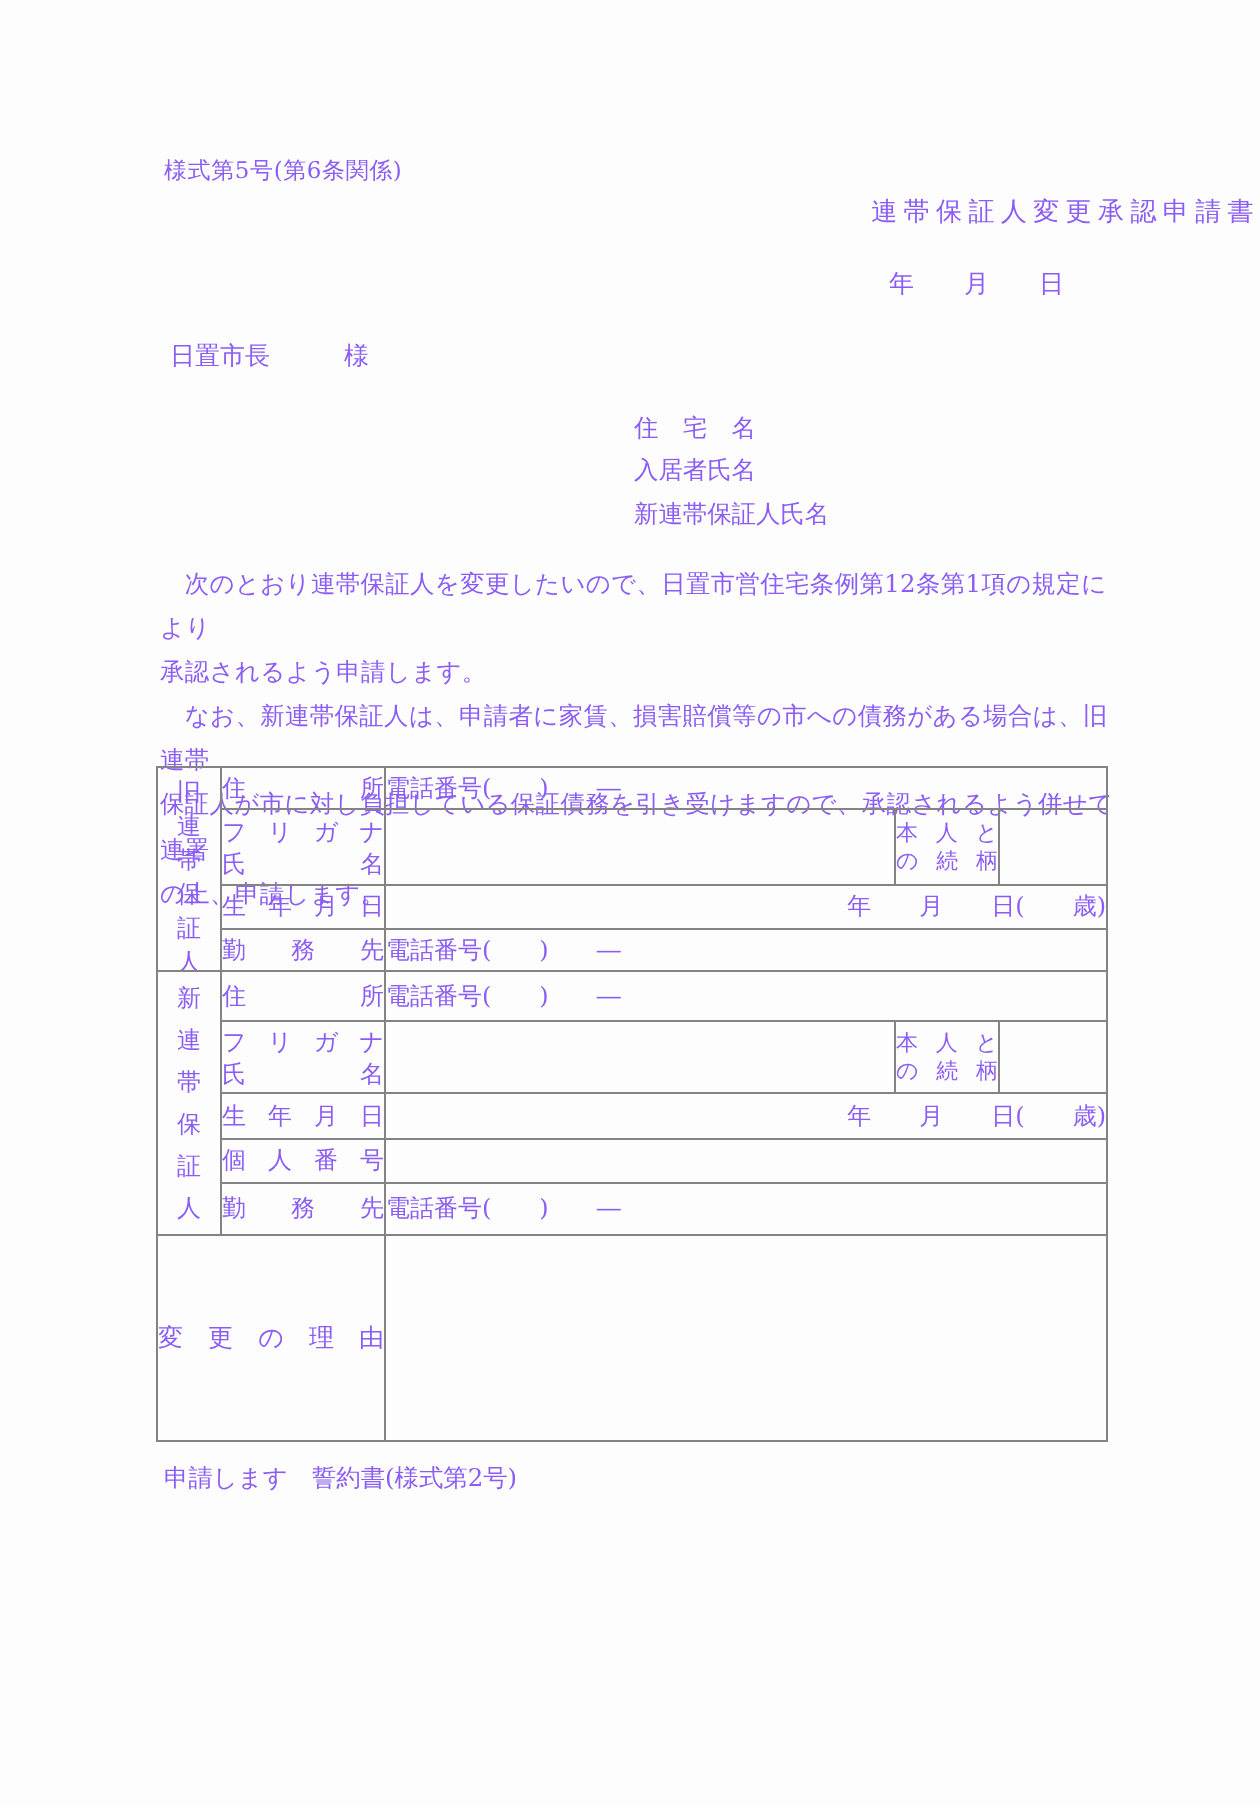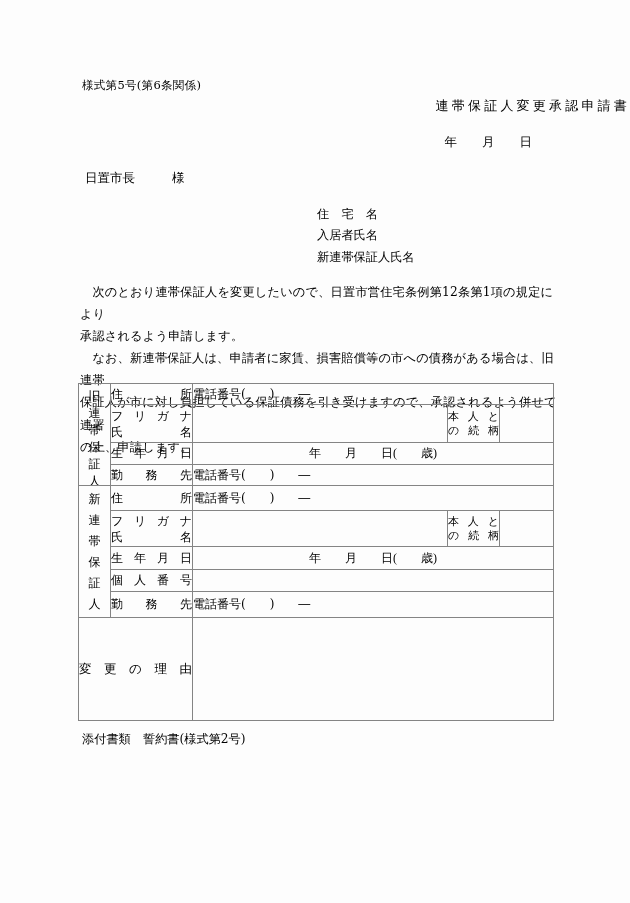--- a/index.html
+++ b/index.html
@@ -1,18 +1,18 @@
 <!DOCTYPE html>
 <html><head>
 <meta charset="utf-8">
 <style>
   html,body { margin:0; padding:0; background:#fdfdfd; }
   .page {
     position:relative; width:630px; height:903px; background:#fdfdfd;
-    font-family:"DejaVu Serif","Liberation Serif",serif; color:#000000;
+    font-family:"DejaVu Serif","Liberation Serif",serif; color:#8b5cf6;
     overflow:hidden;
   }
   .form-number { position:absolute; left:82px; top:78px; font-size:11.5px; letter-spacing:0.3px; }
   .title {
     position:absolute; left:0; right:0; top:97px; margin:0; text-align:right;
     font-size:13px; font-weight:normal; letter-spacing:3.2px; text-indent:3.2px;
   }
   .date-line { position:absolute; top:134px; right:98px; font-size:12.5px; }
   .addressee-row { position:absolute; left:85px; top:170px; font-size:12.5px; }
   .honorific { margin-left:37px; }
@@ -24,21 +24,21 @@
   }
   .form-table td { border:1px solid #848484; padding:0; vertical-align:middle; overflow:hidden; }
   .vhead { text-align:center; }
   .vchars { display:flex; flex-direction:column; justify-content:space-between; align-items:center; margin:0 auto; width:1em; }
   .vchars.old { height:94px; }
   .vchars.new { height:122px; }
   .lbl { padding:0 10px; text-align:justify; text-align-last:justify; text-justify:inter-character; }
   .two-line { padding:3px 10px; }
   .jline { text-align:justify; text-align-last:justify; text-justify:inter-character; line-height:16px; }
   .phone { text-align:left; padding-right:26px; }
-  .birth { text-align:center; padding-left:64px;font-family:Liberation Serif, serif; }
+  .birth { text-align:right; padding-left:64px; }
   .relation { font-size:11px; padding:3px 6px; }
   .relation .jline { line-height:14px; }
   .reason-lbl { text-align:justify; text-align-last:justify; text-justify:inter-character; padding:0 13px; font-size:12.5px; }
   .attachment { position:absolute; left:82px; top:731px; font-size:12.2px; }
 </style>
 </head>
 <body>
 
 <div class="page">
 
@@ -150,15 +150,15 @@
         <td class="phone" colspan="3">電話番号(　　)　　―</td>
       </tr>
 
       <tr style="height:103px">
         <td class="reason-lbl" colspan="2">変更の理由</td>
         <td colspan="3"></td>
       </tr>
     </tbody>
   </table>
 
-  <div class="attachment">添付書類　誓約書(様式第2号)</div>
+  <div class="attachment">申請します　誓約書(様式第2号)</div>
 
 </div>
 
 </body></html>

